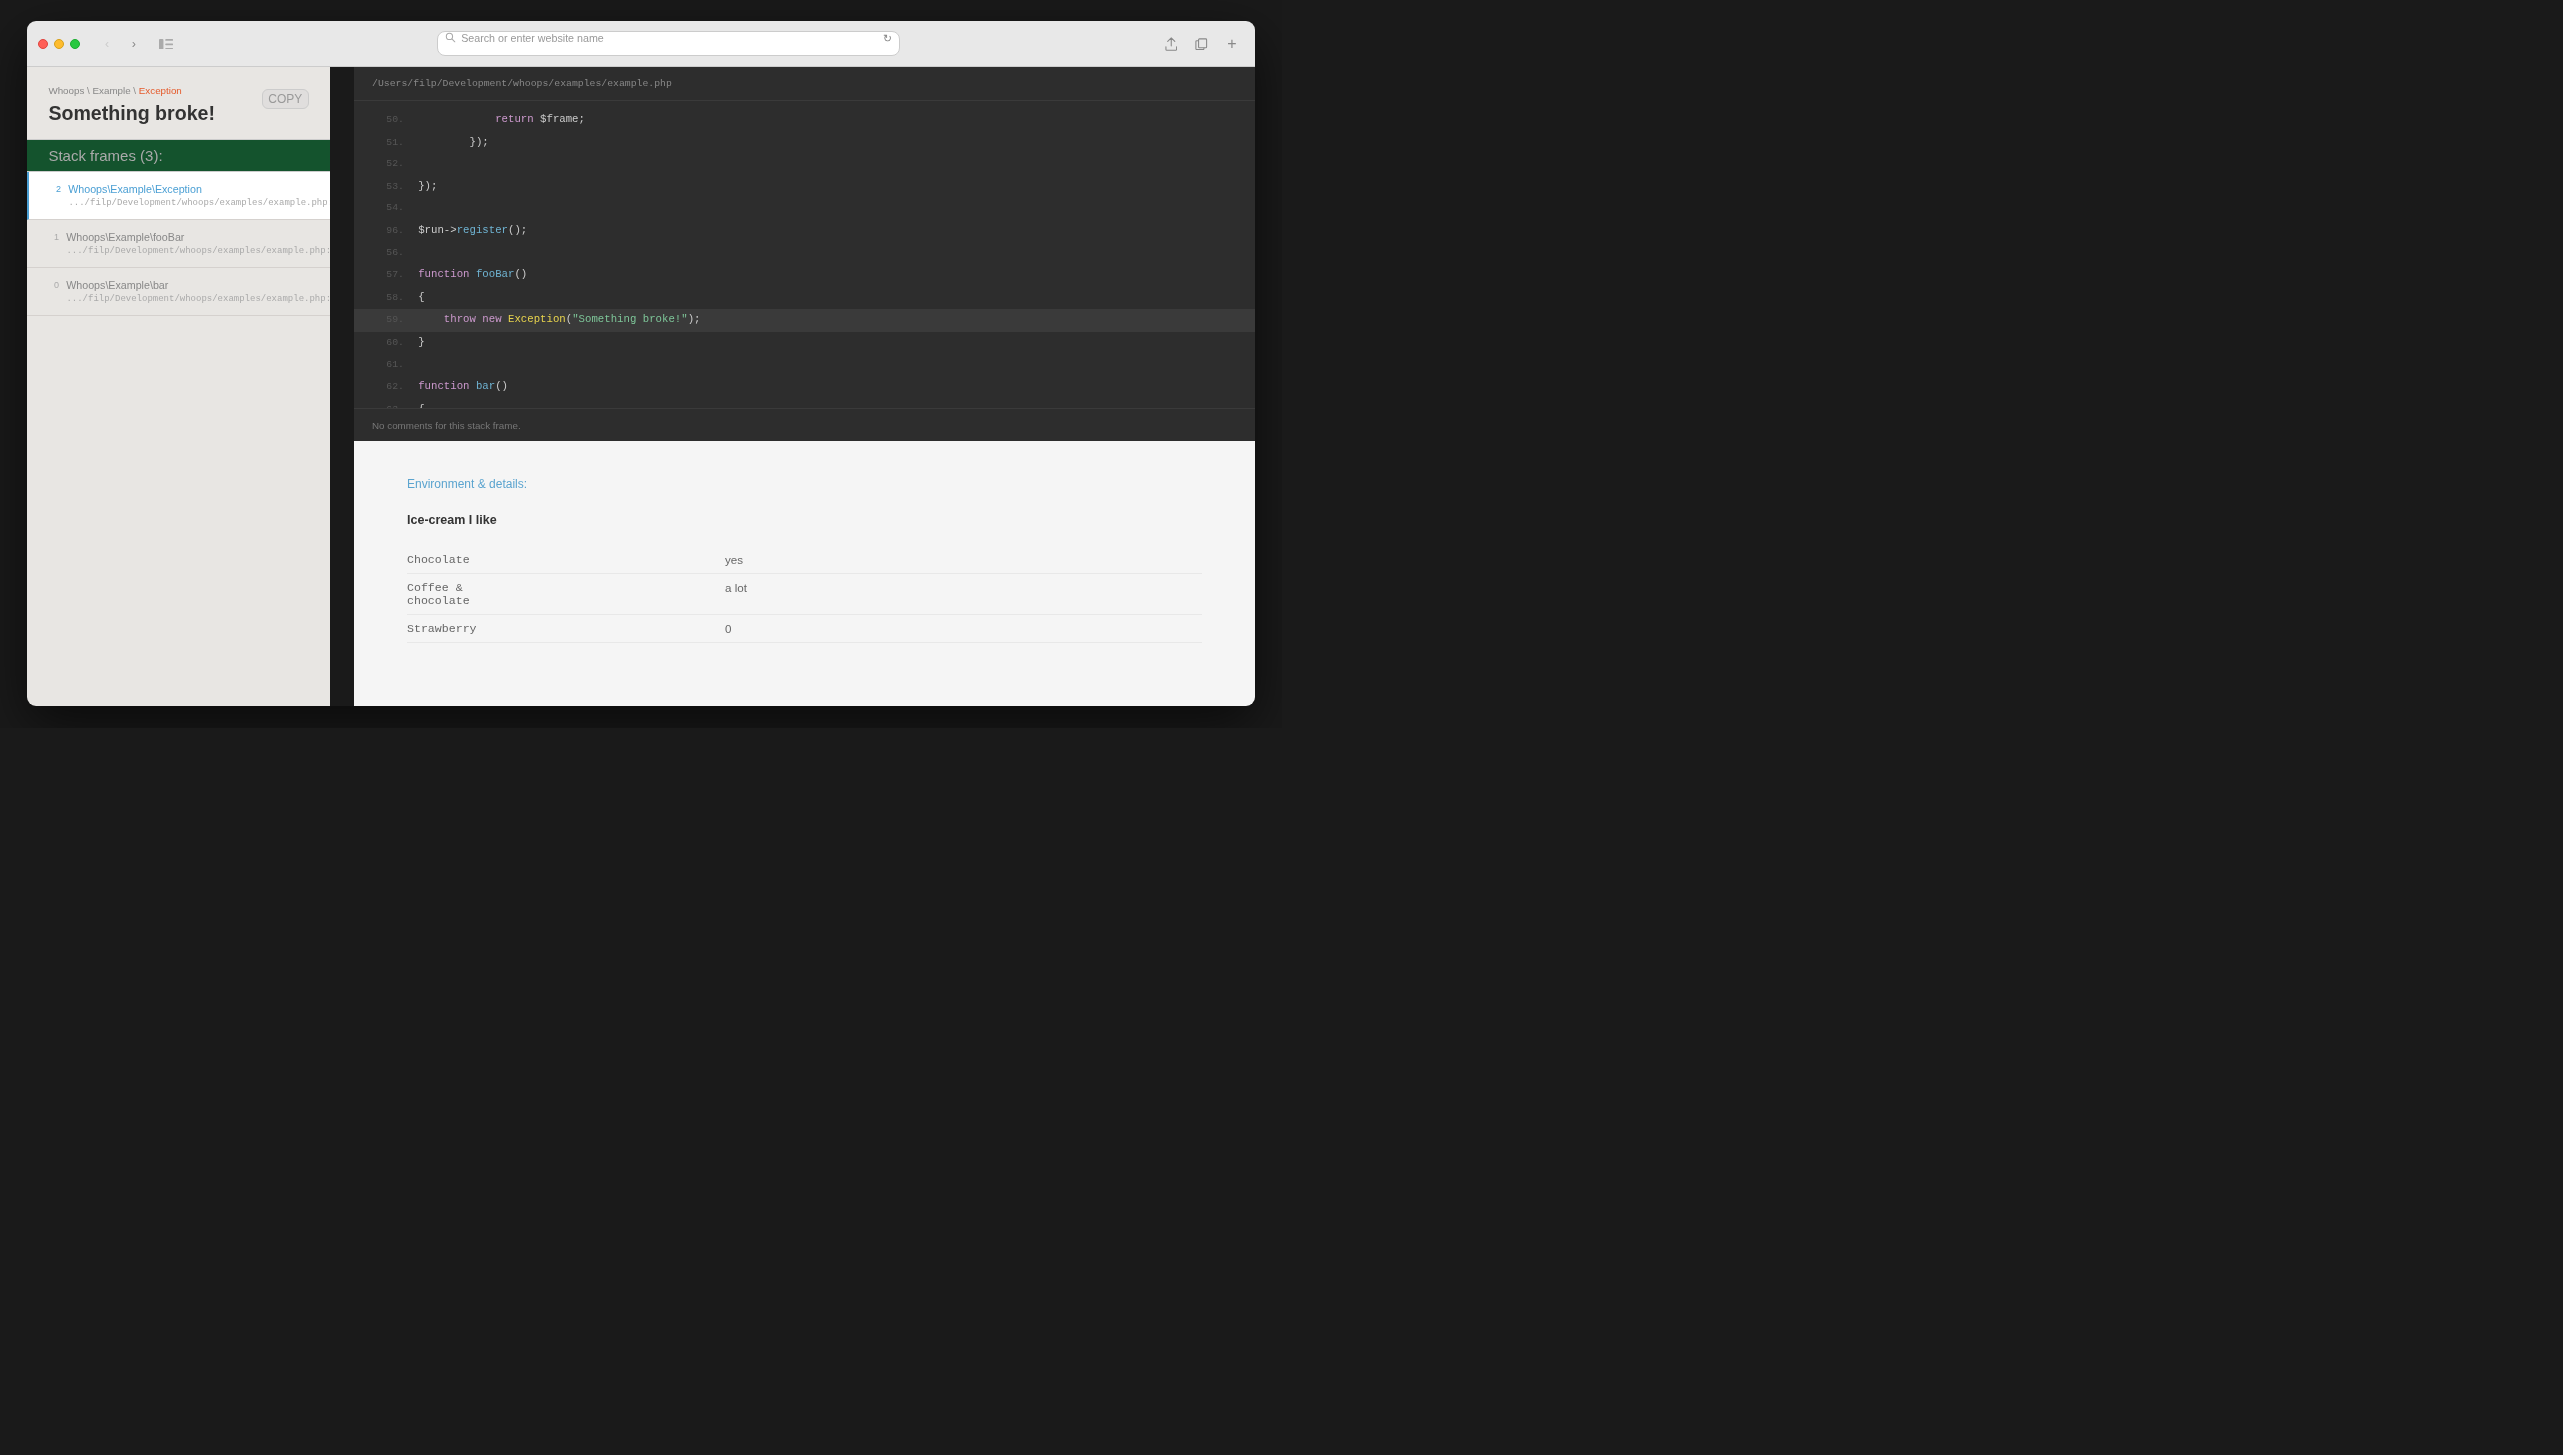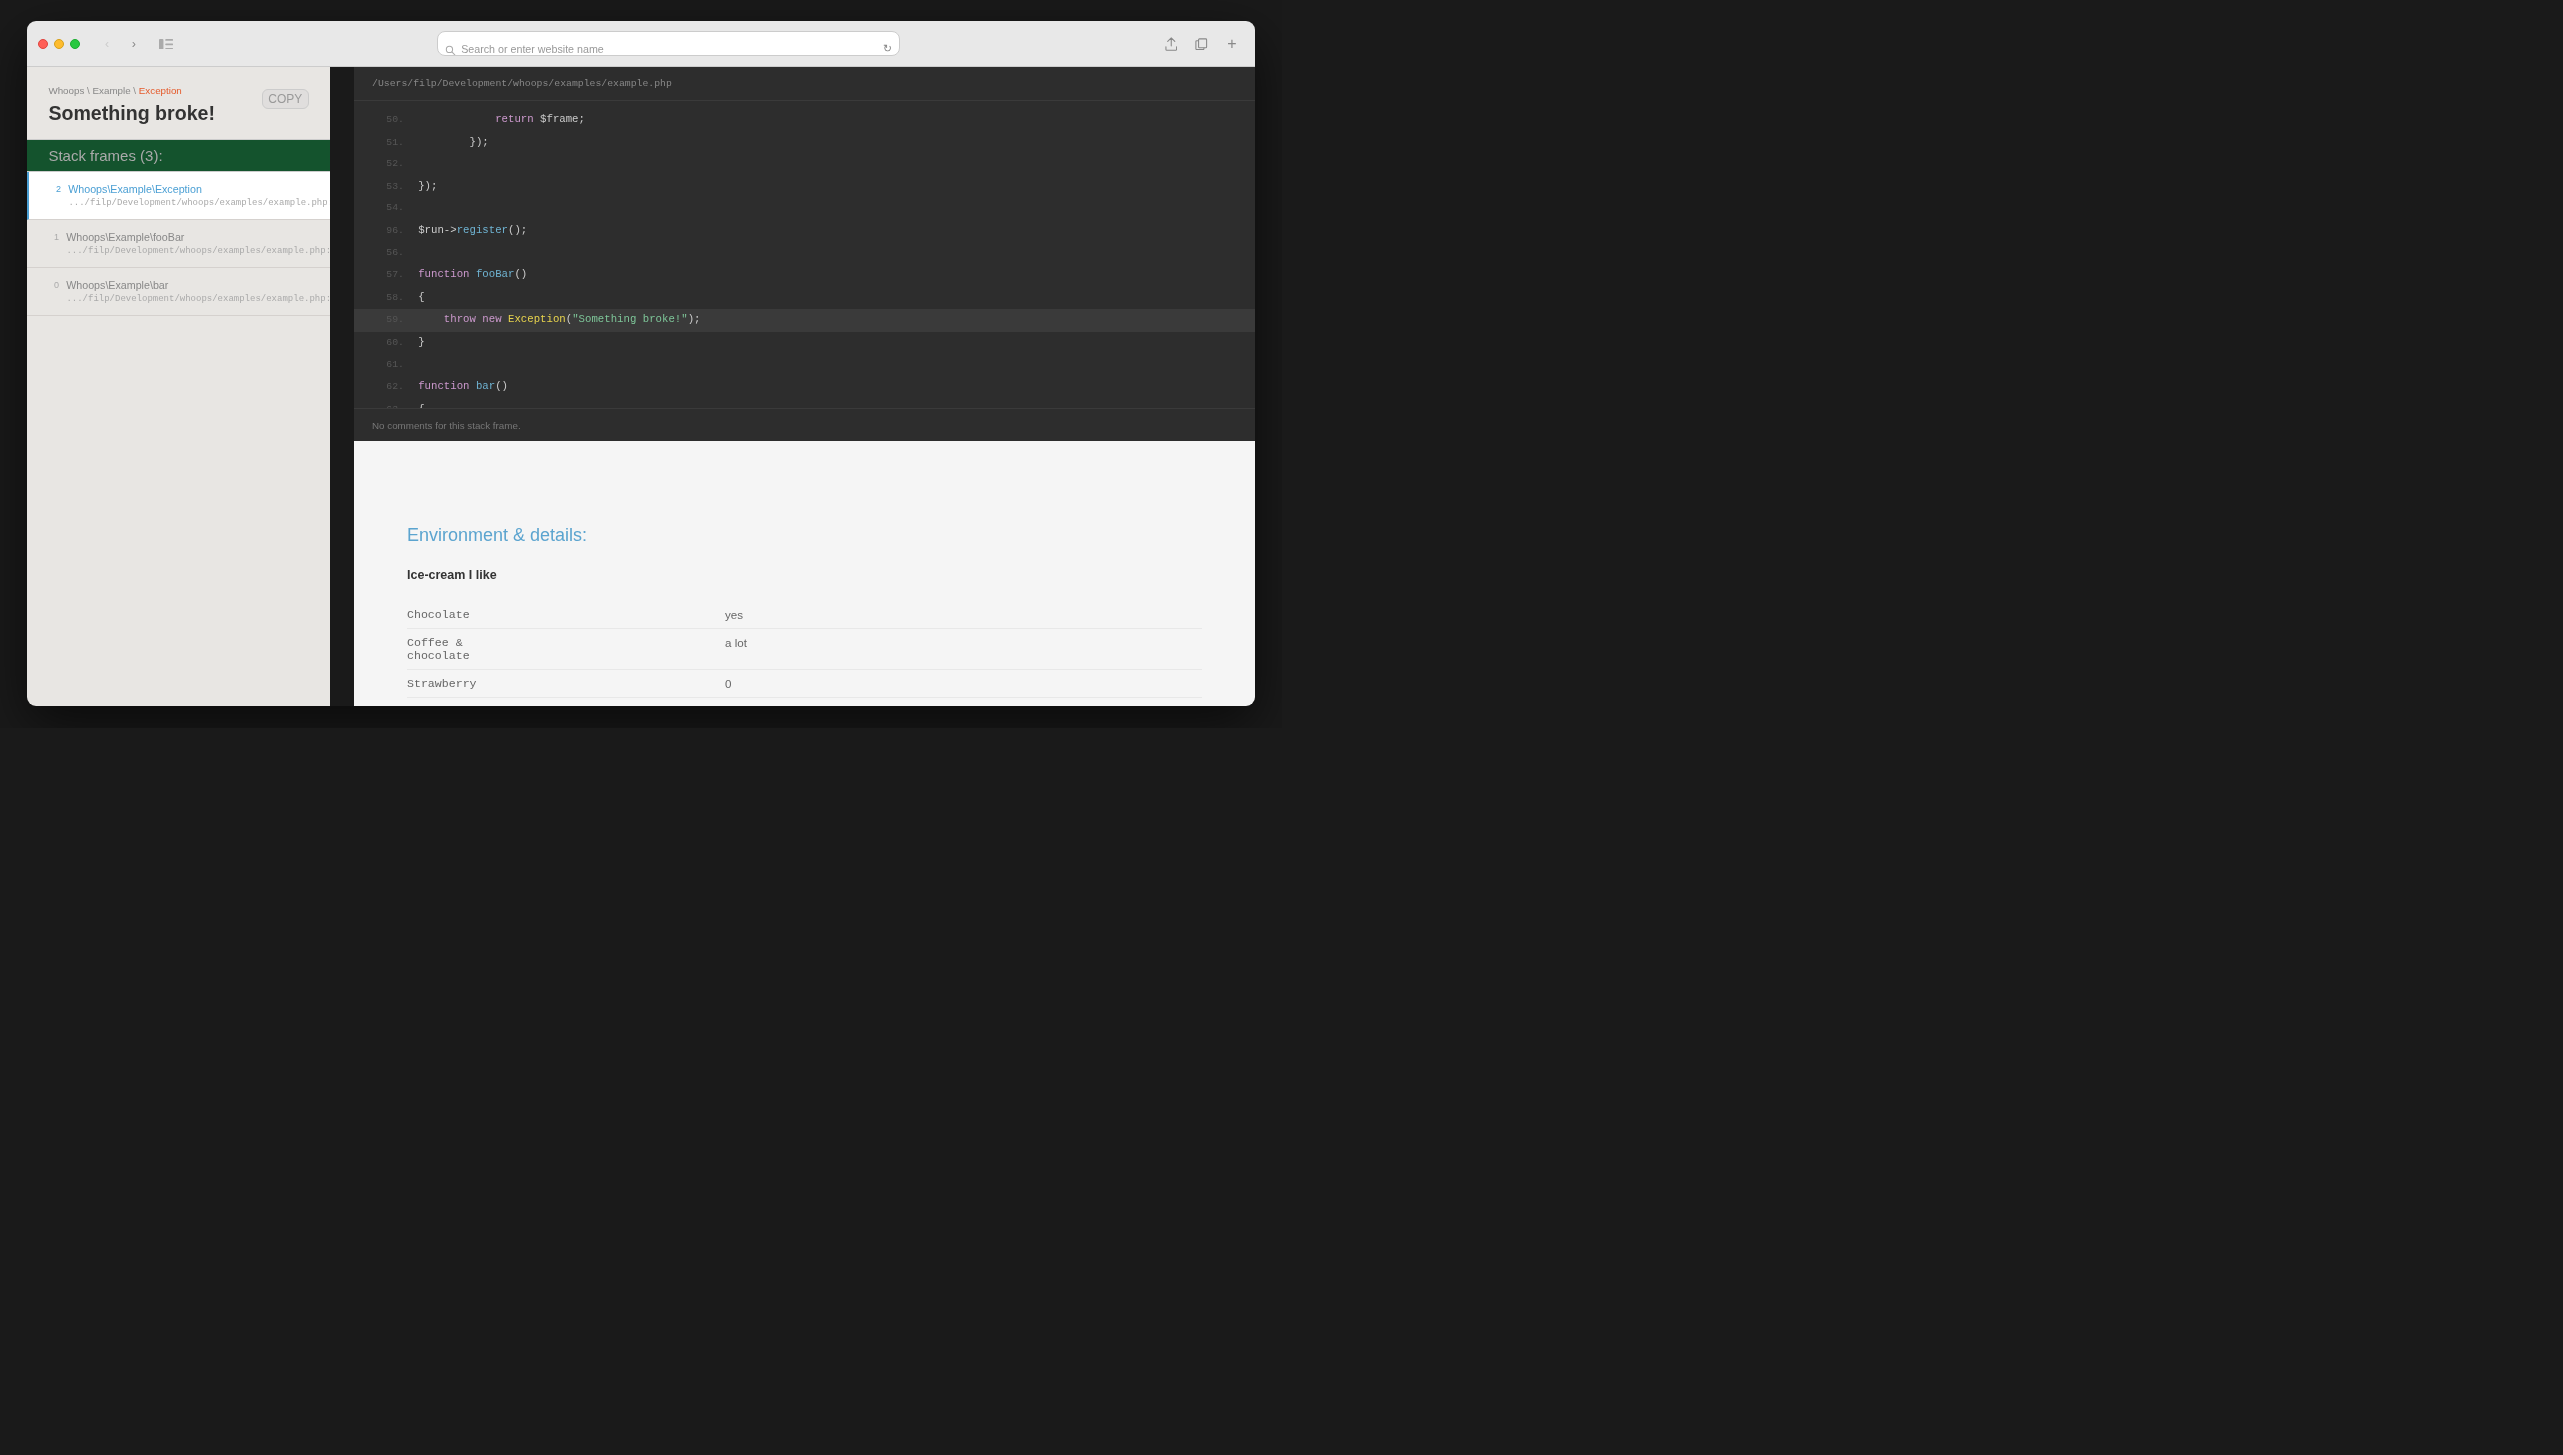--- a/index.html
+++ b/index.html
@@ -89,21 +89,21 @@
       justify-content: center;
     }
 
     .address-bar {
       width: 463px;
       height: 25px;
       background: #fff;
       border: 0.9px solid #ccc;
       border-radius: 8px;
       display: flex;
-      align-items: flex-end;
+      align-items: flex-start;
       padding: 0 7.1px;
       gap: 5.3px;
     }
 
     .address-bar-text {
       font-size: 10.7px;
       color: #999;
       flex: 1;
     }
 
@@ -342,25 +342,24 @@
 
     
     .env-panel {
       flex: 1;
       background: #f5f5f5;
       overflow-y: auto;
       padding: 36px 53px 27px;
     }
 
     .env-title {
-      font-size: 18px;
+      font-size: 12px;
       color: #5ba4cf;
       margin-bottom: 21.4px;
       font-weight: 400;
-      margin-top: 48px;
     }
 
     .env-section {
       margin-bottom: 21.4px;
     }
 
     .env-section-title {
       font-size: 12.5px;
       font-weight: 700;
       color: #333;

